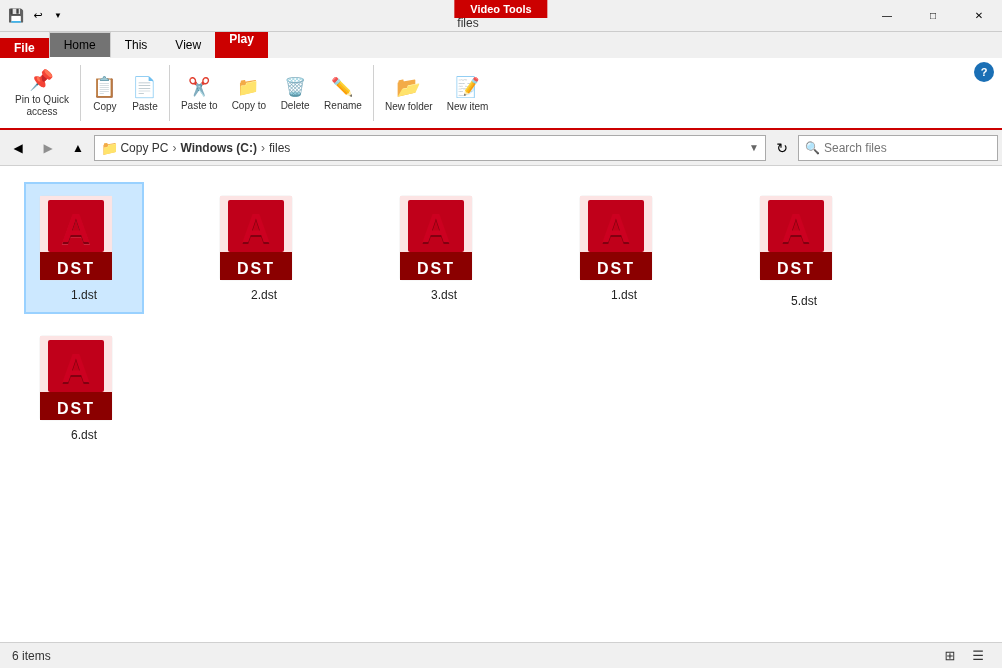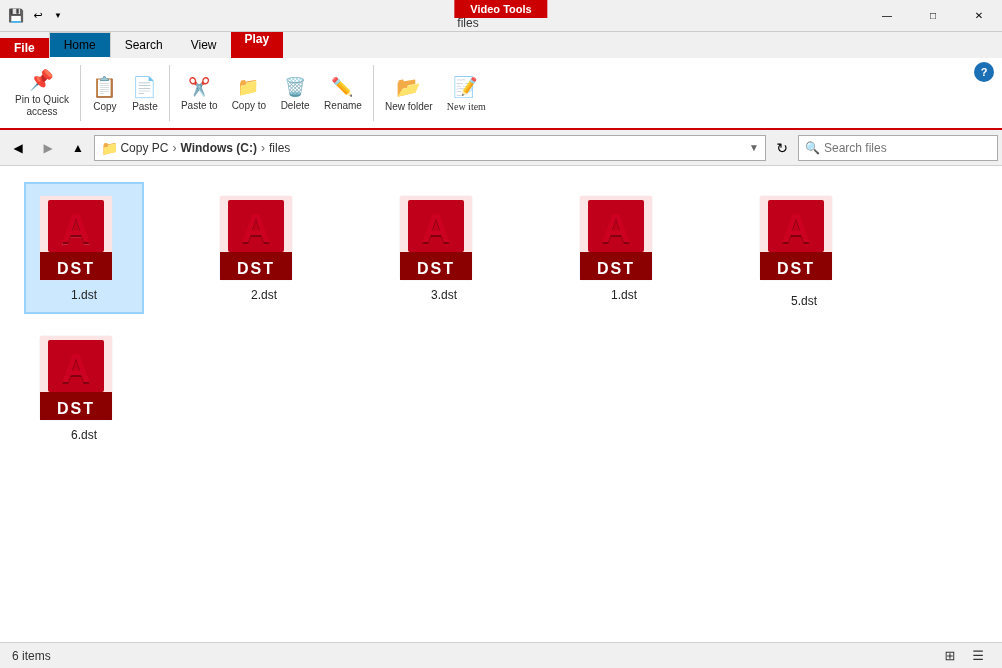--- a/index.html
+++ b/index.html
@@ -23,25 +23,25 @@
     <div style="width:46px;height:32px;display:flex;align-items:center;justify-content:center;cursor:pointer;font-size:10px;">—</div>
     <div style="width:46px;height:32px;display:flex;align-items:center;justify-content:center;cursor:pointer;font-size:10px;">□</div>
     <div style="width:46px;height:32px;display:flex;align-items:center;justify-content:center;cursor:pointer;font-size:10px;">✕</div>
   </div>
 </div>
 
 <div style="background: #f0f0f0; display: flex; height: 26px; align-items: flex-end; padding-left: 0; border-bottom: none;">
   <div style="background:#cc0000;color:#fff;font-weight:bold;font-size:12px;padding:4px 14px;height:20px;display:flex;align-items:center;cursor:pointer;">
     <span>File</span>
   </div>
-  <div style="background:#0369a1;border:1px solid #d0d0d0;border-bottom:1px solid #fff;font-size:12px;padding:4px 14px;height:26px;display:flex;align-items:center;cursor:pointer;z-index:2;margin-top:40px;">
+  <div style="background:#737373;border:1px solid #d0d0d0;border-bottom:1px solid #fff;font-size:12px;padding:4px 14px;height:26px;display:flex;align-items:center;cursor:pointer;z-index:2;margin-top:40px;">
     <span>Home</span>
   </div>
   <div style="background:#f0f0f0;font-size:12px;padding:4px 14px;height:26px;display:flex;align-items:center;cursor:pointer;">
-    <span>Search</span>
+    <span>This</span>
   </div>
   <div style="background:#f0f0f0;font-size:12px;padding:4px 14px;height:26px;display:flex;align-items:center;cursor:pointer;">
     <span>View</span>
   </div>
   <div style="background:#cc0000;color:#fff;font-weight:bold;font-size:12px;padding:4px 14px;height:38px;display:flex;align-items:center;cursor:pointer;">
     <span>Play</span>
   </div>
 </div>
 
 <div style="background:#fff;border-bottom:2px solid #cc0000;display:flex;align-items:center;height:72px;padding:0 8px;gap:0;">
@@ -88,21 +88,21 @@
   </div>
   <div style="width:1px;background:#d0d0d0;height:56px;margin:0 4px;"></div>
 
   <div style="display:flex;align-items:center;height:64px;">
     <div style="display:flex;flex-direction:column;align-items:center;padding:4px 6px;font-size:10px;cursor:pointer;border:1px solid transparent;height:64px;justify-content:center;gap:2px;min-width:50px;">
       <div style="font-size:20px;">📂</div>
       <div style="color:#333;">New folder</div>
     </div>
     <div style="display:flex;flex-direction:column;align-items:center;padding:4px 6px;font-size:10px;cursor:pointer;border:1px solid transparent;height:64px;justify-content:center;gap:2px;min-width:44px;">
       <div style="font-size:20px;">📝</div>
-      <div style="color:#333;font-family:Liberation Serif, serif;">New item</div>
+      <div style="color:#333;">New item</div>
     </div>
   </div>
   <div style="flex:1;"></div>
 
   <div style="width:20px;height:20px;border-radius:50%;background:#1a6fb5;color:#fff;display:flex;align-items:center;justify-content:center;font-size:11px;font-weight:bold;cursor:pointer;align-self:flex-start;margin-top:4px;">?</div>
 </div>
 
 <div style="height:36px;background:#f0f0f0;border-bottom:1px solid #d0d0d0;display:flex;align-items:center;padding:0 4px;gap:2px;">
   <div style="width:28px;height:28px;display:flex;align-items:center;justify-content:center;cursor:pointer;border:1px solid transparent;background:transparent;font-size:12px;border-radius:2px;">◀</div>
   <div style="width:28px;height:28px;display:flex;align-items:center;justify-content:center;cursor:pointer;border:1px solid transparent;background:transparent;font-size:12px;border-radius:2px;opacity:0.4;">▶</div>

